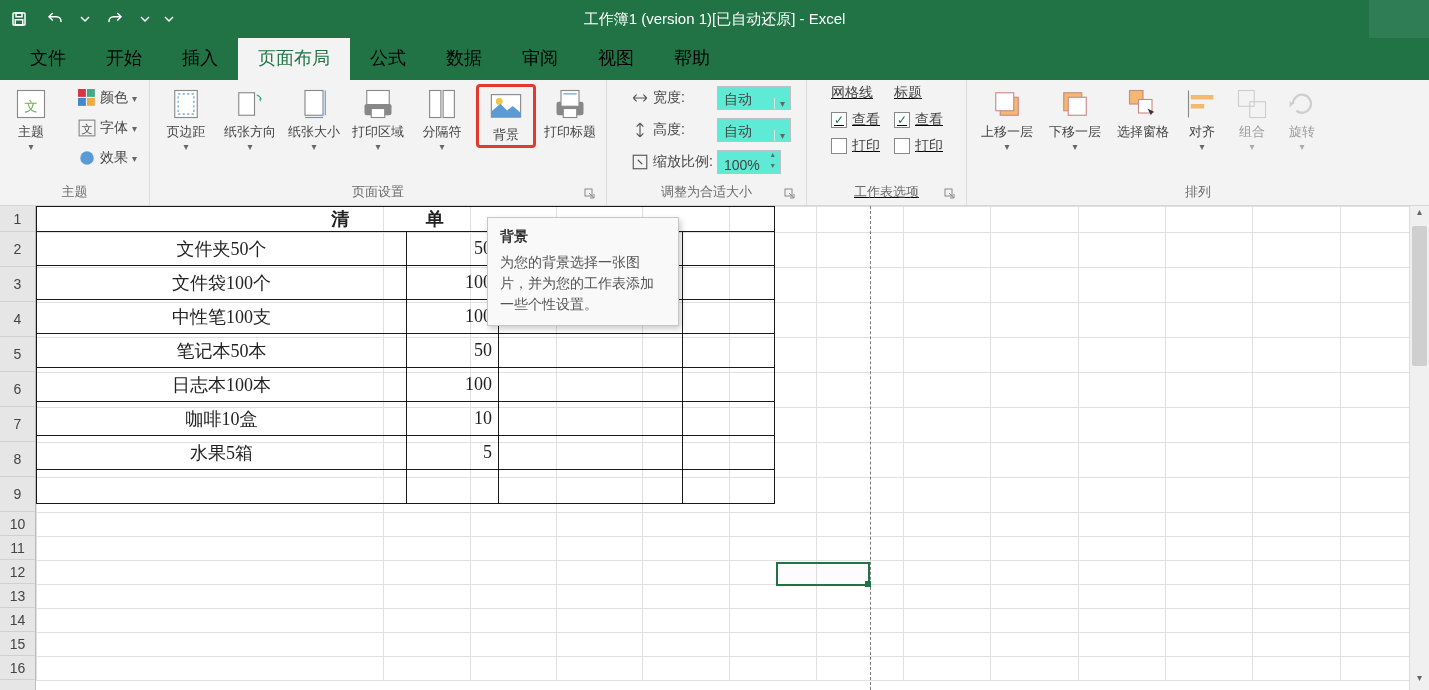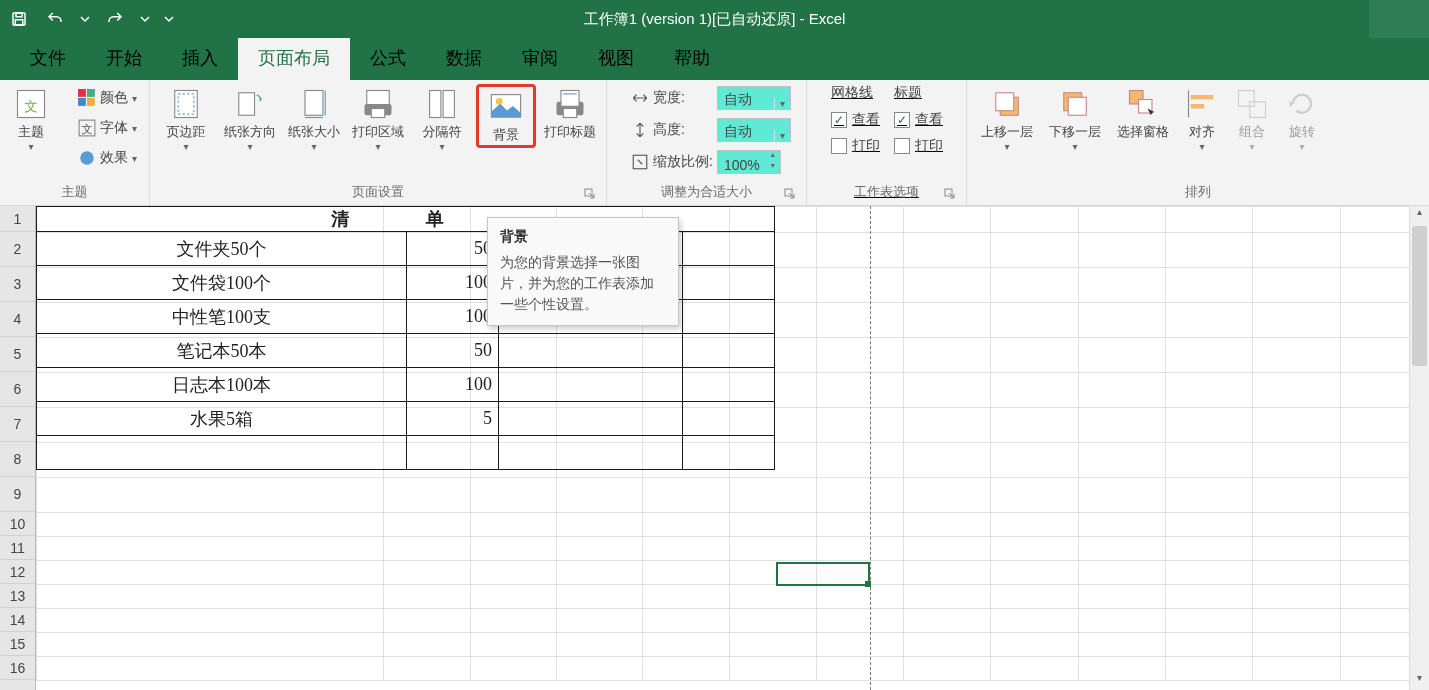--- a/index.html
+++ b/index.html
@@ -763,20 +763,26 @@
               <td></td>
               <td></td>
             </tr>
         <tr>
               <td class="center">日志本100本</td>
               <td class="right">100</td>
               <td></td>
               <td></td>
             </tr>
         <tr>
+              <td class="center">咖啡10盒</td>
+              <td class="right">10</td>
+              <td></td>
+              <td></td>
+            </tr>
+        <tr>
               <td class="center">水果5箱</td>
               <td class="right">5</td>
               <td></td>
               <td></td>
             </tr>
         <tr>
               <td></td>
               <td></td>
               <td></td>
               <td></td>

